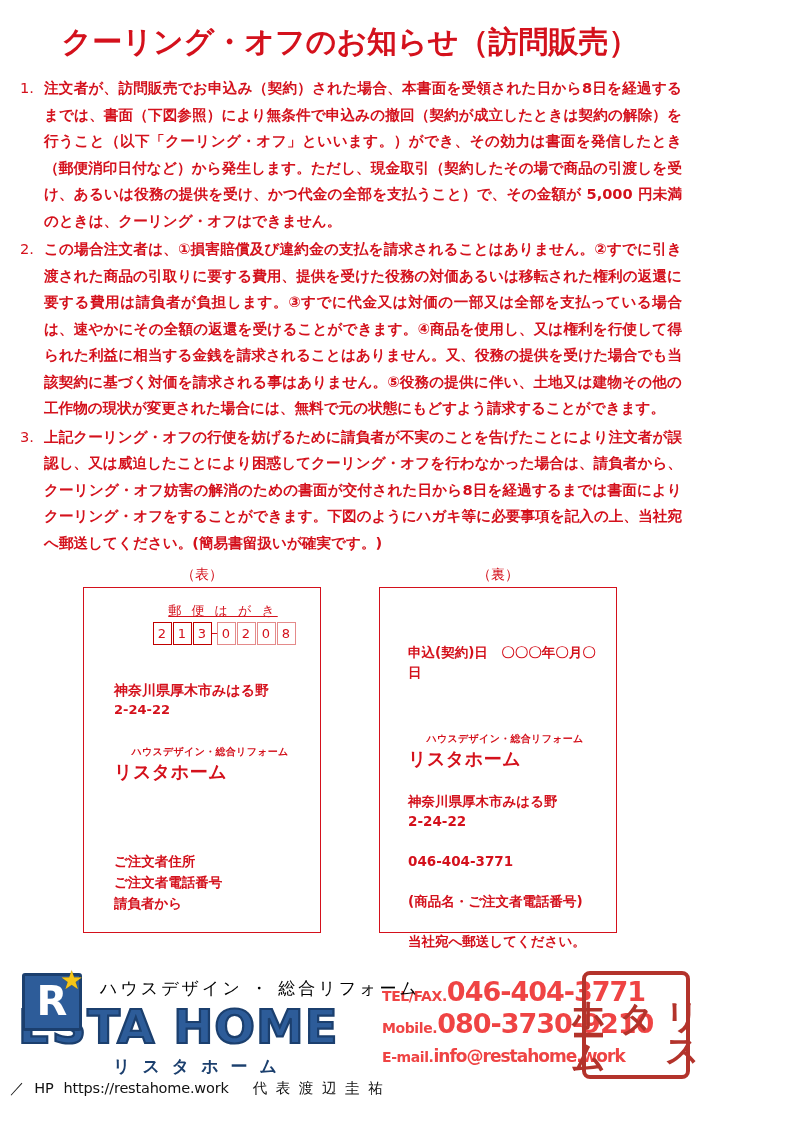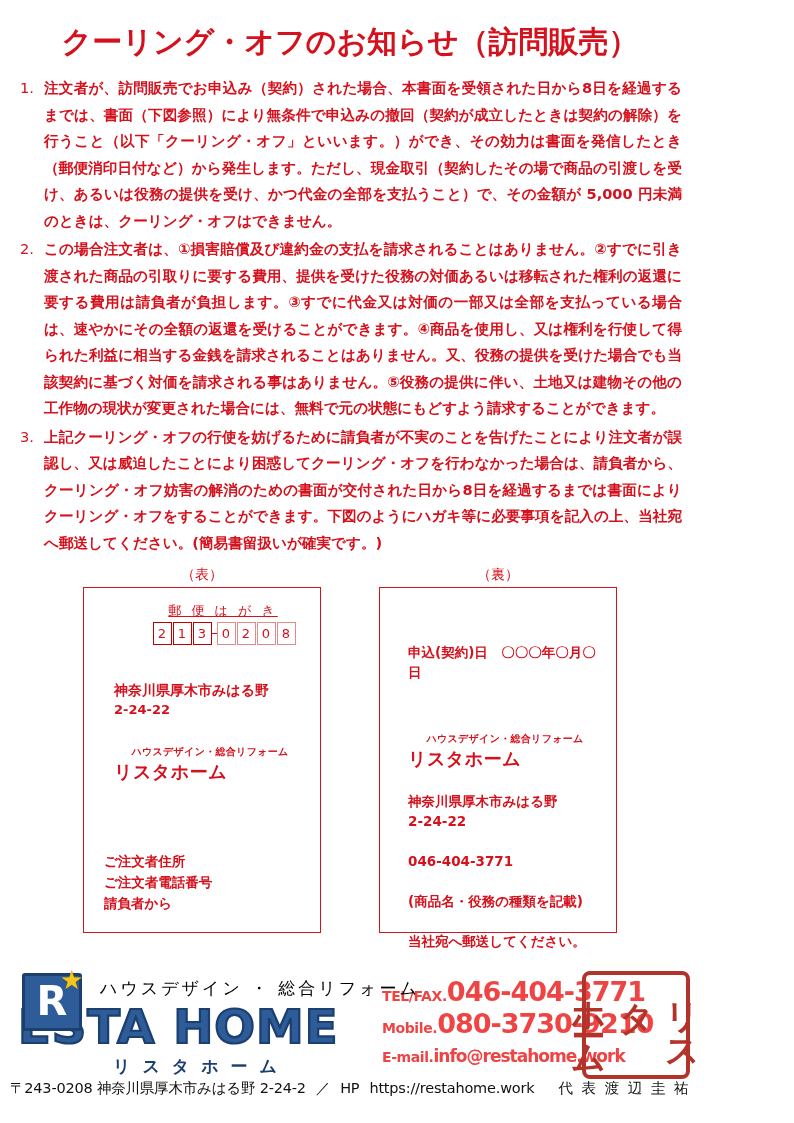--- a/index.html
+++ b/index.html
@@ -140,21 +140,21 @@
     letter-spacing: 0.3px;
     text-align: center;
   }
   .brand-big {
     font-size: 18px;
     margin-top: 1px;
     letter-spacing: 0.5px;
   }
   .orderer-block {
     position: absolute;
-    left: 20px;
+    left: 30px;
     bottom: 18px;
   }
   .orderer-line { font-size: 13.5px; line-height: 21px; }
 
   
   .back-inner { padding-left: 14px; padding-top: 44px; }
   .back-row { font-size: 13.5px; line-height: 20px; }
   .gap-20 { height: 20px; }
   .gap-24 { height: 24px; }
 
@@ -395,21 +395,21 @@
 
           <div class="back-row">神奈川県厚木市みはる野</div>
           <div class="back-row">2-24-22</div>
 
           <div class="gap-20"></div>
 
           <div class="back-row">046-404-3771</div>
 
           <div class="gap-20"></div>
 
-          <div class="back-row">(商品名・役務の種類を記載)</div>
+          <div class="back-row">(商品名・ご注文者電話番号)</div>
 
           <div class="gap-20"></div>
 
           <div class="back-row">当社宛へ郵送してください。</div>
 
         </div>
       </div>
     </div>
 
   </div>
@@ -442,21 +442,20 @@
       </div>
 
       <div class="seal">
         <div class="seal-col">リスタ</div>
         <div class="seal-col">ホーム</div>
       </div>
 
     </div>
 
     <div class="footer-address">
-      <span class="seg">〒243-0208 神奈川県厚木市みはる野 2-24-2</span>
       <span class="seg">／</span>
       <span class="seg">HP</span>
       <span class="seg">https://restahome.work</span>
       <span class="rep">代 表  渡 辺  圭 祐</span>
     </div>
 
   </div>
 
 </div>
 

